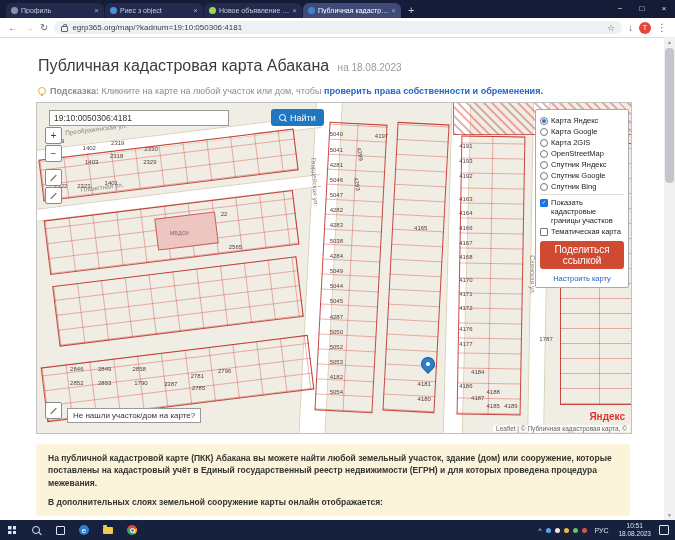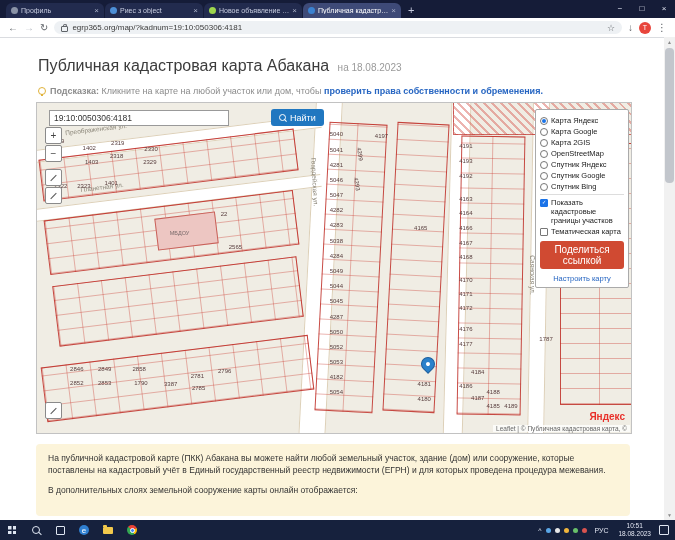--- a/index.html
+++ b/index.html
@@ -120,21 +120,21 @@
   #notfound{position:absolute;left:30px;bottom:10px;background:#fff;border:1px solid #999;
     padding:2px 5px;font-size:8px;color:#333;z-index:10;}
   #attribution{position:absolute;right:1px;bottom:1px;font-size:6.5px;color:#666;
     background:rgba(255,255,255,.75);padding:0 3px;z-index:10;}
   #yandexlogo{position:absolute;right:6px;bottom:11px;color:#e8302a;font-weight:bold;
     font-size:10px;z-index:10;}
 
   
   #article{position:absolute;left:36px;top:444px;width:570px;height:56px;background:#fcf4da;
     border-radius:4px;padding:8px 12px;font-size:8.5px;color:#333;line-height:1.45;overflow:hidden;}
-  #article p{margin:0 0 7px 0;}
+  #article p{margin:0 0 7px 0;font-weight:bold;}
   #article ul{margin:2px 0 0 14px;padding:0;}
 
   
   #scrollbar{position:absolute;right:0;top:37px;width:11px;height:483px;background:#f1f1f1;z-index:20;}
   .sb-arrow{display:block;width:11px;height:10px;color:#8a8a8a;font-size:5px;text-align:center;line-height:10px;}
   .sb-arrow.down{position:absolute;bottom:0;}
   #sb-thumb{position:absolute;top:11px;left:1px;width:9px;height:135px;background:#c2c6cc;border-radius:4px;}
 
   
   #taskbar{position:absolute;left:0;bottom:0;width:675px;height:20px;background:#16213d;
@@ -372,20 +372,21 @@
           <span>Показать кадастровые границы участков</span>
         </div>
         <div class="opt-row">
           <span class="chk"></span>
           <span>Тематическая карта</span>
         </div>
       <div id="sharebtn">Поделиться ссылкой</div>
       <div id="settingslink">Настроить карту</div>
     </div>
 
+    <div id="notfound">Не нашли участок/дом на карте?</div>
     <div id="attribution">Leaflet | © Публичная кадастровая карта, ©</div>
     <div id="yandexlogo">Яндекс</div>
   </div>
 
   <div id="article">
     <p>На публичной кадастровой карте (ПКК) Абакана вы можете найти любой земельный участок, здание (дом) или сооружение, которые поставлены на кадастровый учёт в Единый государственный реестр недвижимости (ЕГРН) и для которых проведена процедура межевания.</p>
     <p>В дополнительных слоях земельной сооружение карты онлайн отображается:</p>
   </div>
 
   <div id="scrollbar">

